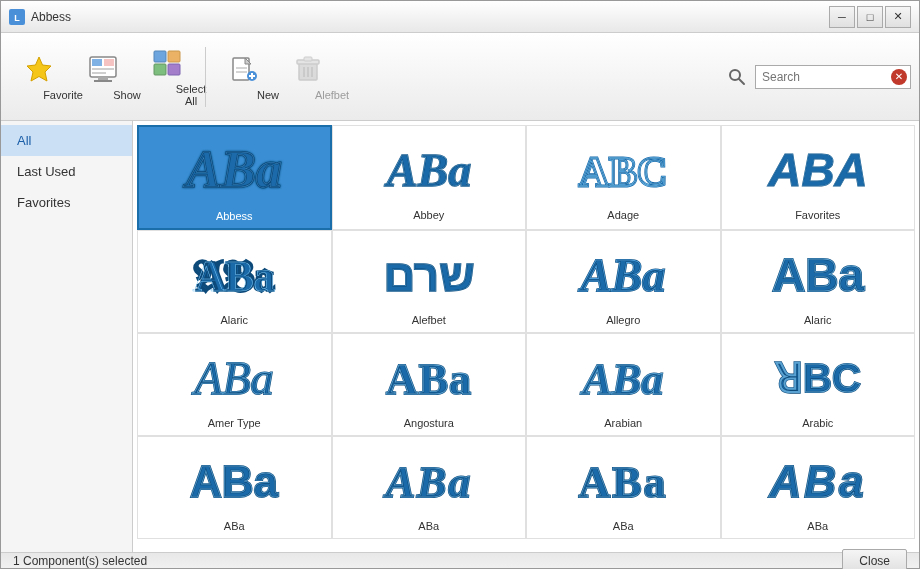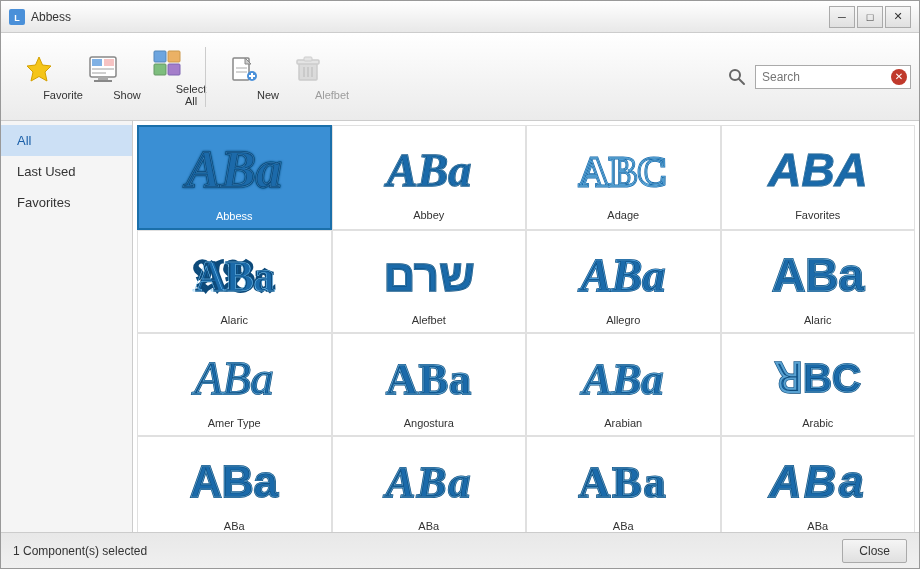--- a/index.html
+++ b/index.html
@@ -229,21 +229,21 @@
     .font-preview svg {
       max-width: 100%;
       max-height: 100%;
     }
     .font-name {
       font-size: 11px;
       color: #333;
       margin-top: 10px;
     }
     .status-bar {
-      height: 36px;
+      height: 16px;
       background: linear-gradient(to bottom, #e8e8e8, #f0f0f0);
       border-top: 1px solid #ccc;
       display: flex;
       align-items: center;
       justify-content: space-between;
       padding: 0 12px;
       flex-shrink: 0;
     }
     .status-text {
       font-size: 12px;

